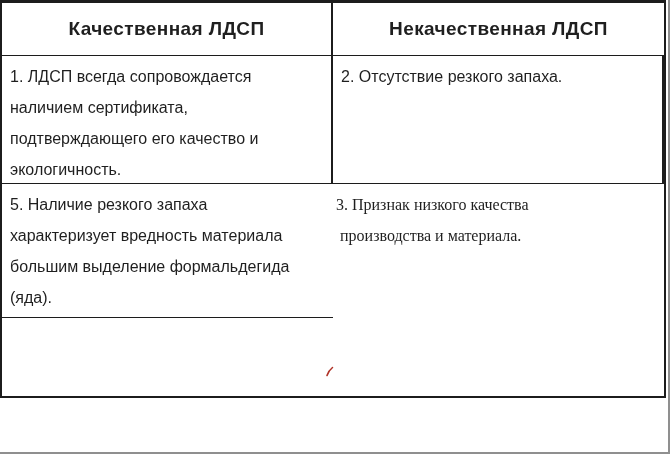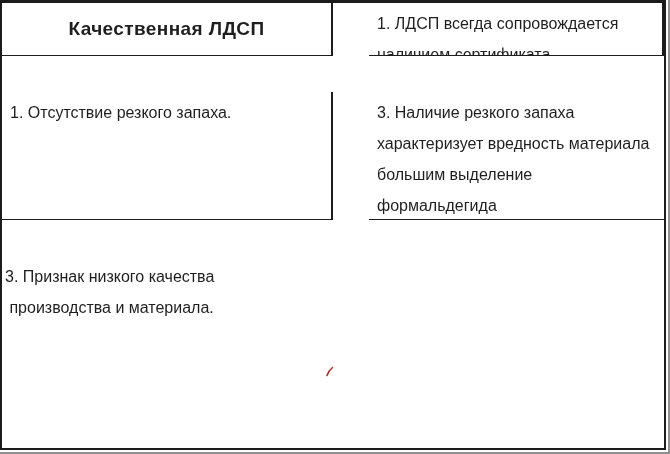--- a/index.html
+++ b/index.html
@@ -16,29 +16,28 @@
     position:relative;
     width:670px;height:454px;
     box-sizing:border-box;
     background:#ffffff;
     border-right:2px solid var(--edge);
     border-bottom:2px solid var(--edge);
     overflow:hidden;
   }
   .cmp-table{
     position:absolute;left:0;top:0;
-    width:666px;height:450px;
+    width:666px;height:398px;
     box-sizing:border-box;
     border:2px solid var(--border);
     border-top-width:3px;
     background:#ffffff;
     display:grid;
     grid-template-columns:331px 1fr;
     grid-template-rows:53px 128px 134px 1fr;
-    gap:36px;
   }
   .cell{
     box-sizing:border-box;
     overflow:hidden;
     color:var(--text);
   }
   .col-left{ border-right:2px solid var(--border); }
   .hline{ border-bottom:1px solid var(--border); }
   .header-cell{
     display:flex;align-items:center;justify-content:center;
@@ -46,47 +45,48 @@
     font-size:19px;
     letter-spacing:0.4px;
     white-space:nowrap;
   }
   .body-cell{
     font-size:16px;
     line-height:31px;
     padding:5px 12px 0 8px;
     white-space:pre-wrap;
   }
-  .body-cell.tight-left{ padding-left:3px; }
+  .body-cell.tight-left{ padding-left:3px;font-family:Liberation Serif, serif; }
   .red-mark{
     position:absolute;
     left:326px;top:366px;
     width:8px;height:11px;
     pointer-events:none;
   }
 </style>
 </head>
 <body>
 
 <div class="frame">
 
   <div class="cmp-table">
 
     <div class="cell col-left hline header-cell">Качественная ЛДСП</div>
 
+    <div class="cell hline header-cell">Некачественная ЛДСП</div>
 
     <div class="cell col-left hline body-cell">1. ЛДСП всегда сопровождается
 наличием сертификата,
 подтверждающего его качество и
 экологичность.</div>
 
 
-    <div class="cell col-left hline body-cell">1. Отсутствие резкого запаха.</div>
+    <div class="cell col-left hline body-cell">2. Отсутствие резкого запаха.</div>
 
-    <div class="cell hline body-cell">3. Наличие резкого запаха
+    <div class="cell hline body-cell">5. Наличие резкого запаха
 характеризует вредность материала
 большим выделение формальдегида
 (яда).</div>
 
 
     <div class="cell body-cell tight-left">3. Признак низкого качества
  производства и материала.</div>
 
   </div>
 

